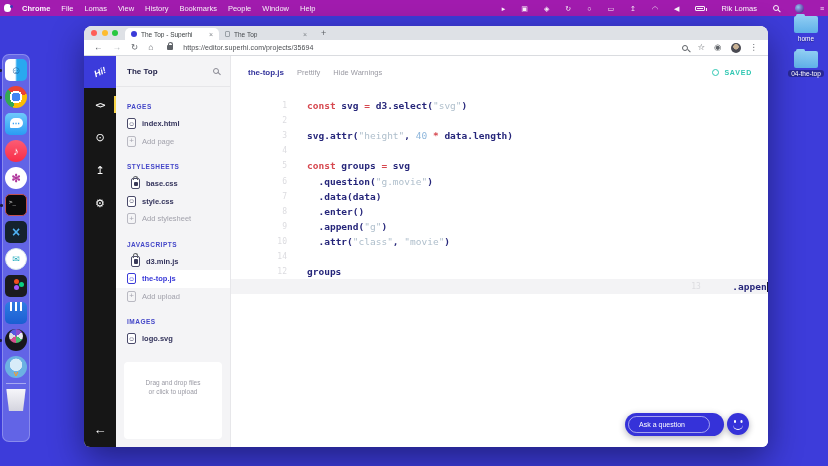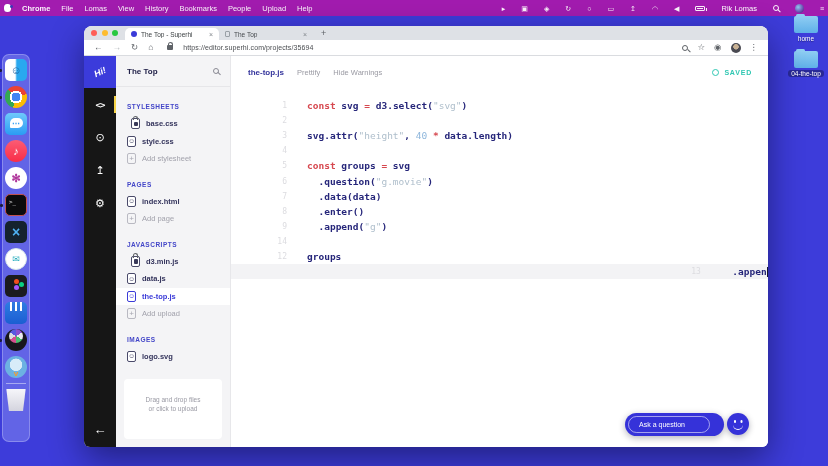--- a/index.html
+++ b/index.html
@@ -184,21 +184,21 @@
 <div id="menubar">
   <div class="mb-left">
     <span class="apple"></span>
   <span class="mb-item strong">Chrome</span>
       <span class="mb-item">File</span>
       <span class="mb-item">Lomas</span>
       <span class="mb-item">View</span>
       <span class="mb-item">History</span>
       <span class="mb-item">Bookmarks</span>
       <span class="mb-item">People</span>
-      <span class="mb-item">Upload</span>
+      <span class="mb-item">Window</span>
       <span class="mb-item">Help</span>
     </div>
   <div class="mb-right">
       <span class="mi ">▸</span>
       <span class="mi ">▣</span>
       <span class="mi ">◈</span>
       <span class="mi ">↻</span>
       <span class="mi ">○</span>
       <span class="mi ">▭</span>
       <span class="mi ">↥</span>
@@ -293,54 +293,50 @@
         <div class="nv">⚙</div>
         <span class="back-arrow">←</span>
     </div>
     <div id="sidebar">
       <div class="sb-head">
         <span class="sb-title">The Top</span>
         <span class="search-ic"></span>
       </div>
       <div id="sb-sections">
           <div class="sb-section">
+            <h3 class="sb-header">PAGES</h3>
+            <div class="sb-item">
+              <span class="doc-icon smile"></span>
+              <span>index.html</span>
+            </div>
+            <div class="sb-item muted">
+              <span class="doc-icon plus"></span>
+              <span>Add page</span>
+            </div>
+          </div>
+          <div class="sb-section">
             <h3 class="sb-header">STYLESHEETS</h3>
             <div class="sb-item">
               <span class="doc-icon lock"></span>
               <span>base.css</span>
             </div>
             <div class="sb-item">
               <span class="doc-icon smile"></span>
               <span>style.css</span>
             </div>
             <div class="sb-item muted">
               <span class="doc-icon plus"></span>
               <span>Add stylesheet</span>
-            </div>
-          </div>
-          <div class="sb-section">
-            <h3 class="sb-header">PAGES</h3>
-            <div class="sb-item">
-              <span class="doc-icon smile"></span>
-              <span>index.html</span>
-            </div>
-            <div class="sb-item muted">
-              <span class="doc-icon plus"></span>
-              <span>Add page</span>
             </div>
           </div>
           <div class="sb-section">
             <h3 class="sb-header">JAVASCRIPTS</h3>
             <div class="sb-item">
               <span class="doc-icon lock"></span>
               <span>d3.min.js</span>
-            </div>
-            <div class="sb-item">
-              <span class="doc-icon smile"></span>
-              <span>data.js</span>
             </div>
             <div class="sb-item selected">
               <span class="doc-icon smile"></span>
               <span>the-top.js</span>
             </div>
             <div class="sb-item muted">
               <span class="doc-icon plus"></span>
               <span>Add upload</span>
             </div>
           </div>
@@ -398,20 +394,24 @@
           </div>
           <div class="code-line">
             <span class="ln">8</span>
             <span class="code-text"><span class="tk-pl">  </span><span class="tk-pn">.</span><span class="tk-id">enter</span><span class="tk-pn">()</span></span>
           </div>
           <div class="code-line">
             <span class="ln">9</span>
             <span class="code-text"><span class="tk-pl">  </span><span class="tk-pn">.</span><span class="tk-id">append</span><span class="tk-pn">(</span><span class="tk-str">"g"</span><span class="tk-pn">)</span></span>
           </div>
           <div class="code-line">
+            <span class="ln">10</span>
+            <span class="code-text"><span class="tk-pl">  </span><span class="tk-pn">.</span><span class="tk-id">attr</span><span class="tk-pn">(</span><span class="tk-str">"class"</span><span class="tk-pn">, </span><span class="tk-str">"movie"</span><span class="tk-pn">)</span></span>
+          </div>
+          <div class="code-line">
             <span class="ln">14</span>
             <span class="code-text"></span>
           </div>
           <div class="code-line">
             <span class="ln">12</span>
             <span class="code-text"><span class="tk-id">groups</span></span>
           </div>
           <div class="code-line current">
             <span class="ln">13</span>
             <span class="code-text"><span class="tk-pl">  </span><span class="tk-pn">.</span><span class="tk-id">appen</span><span class="caret"></span></span>

